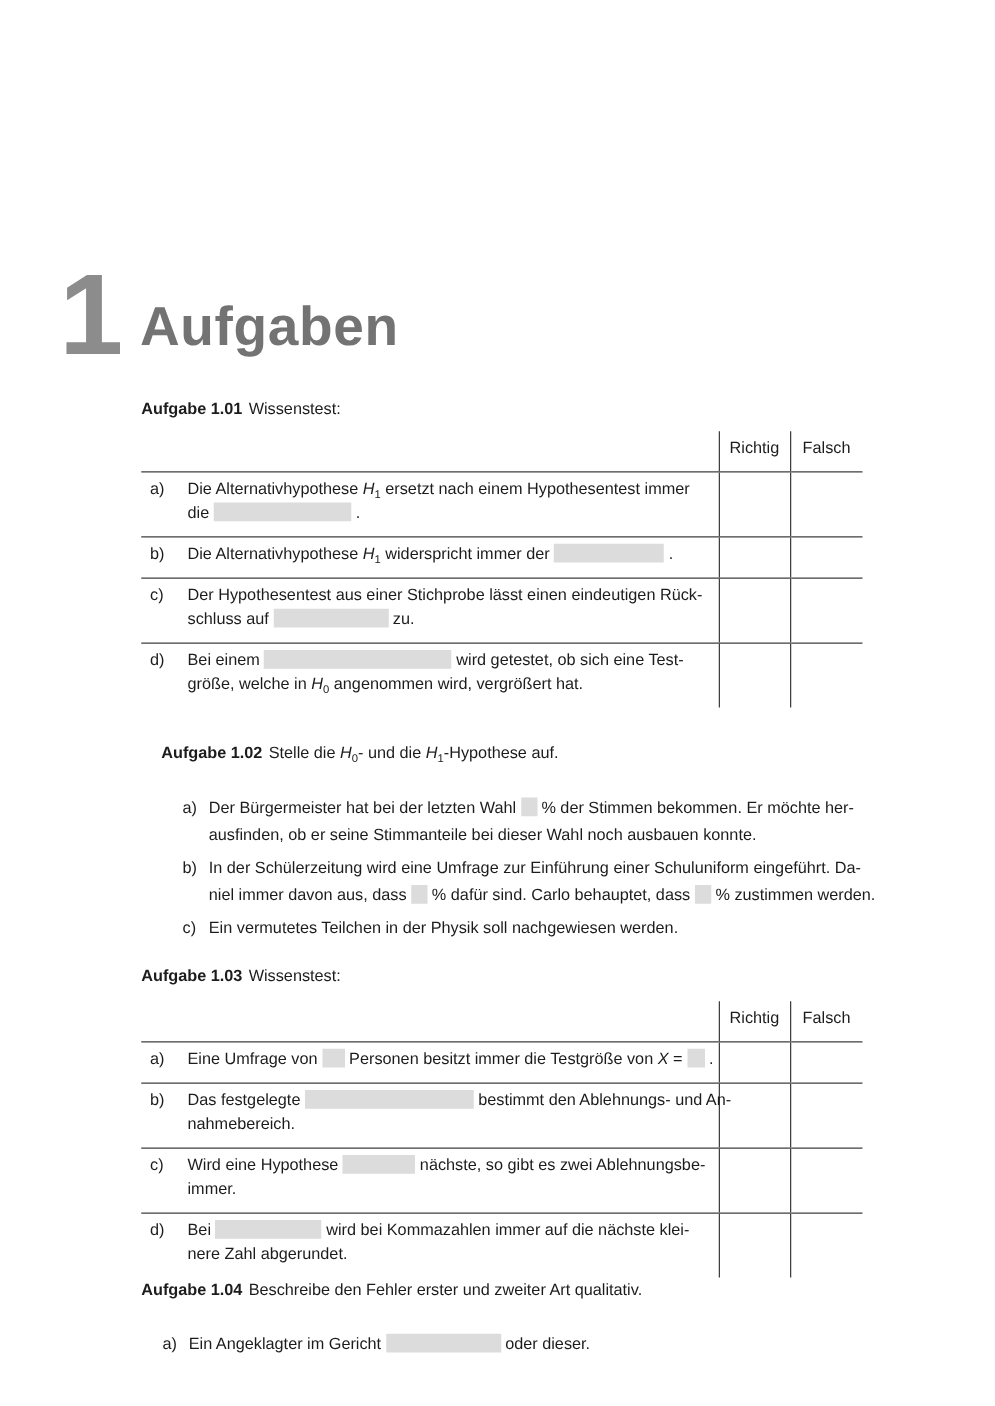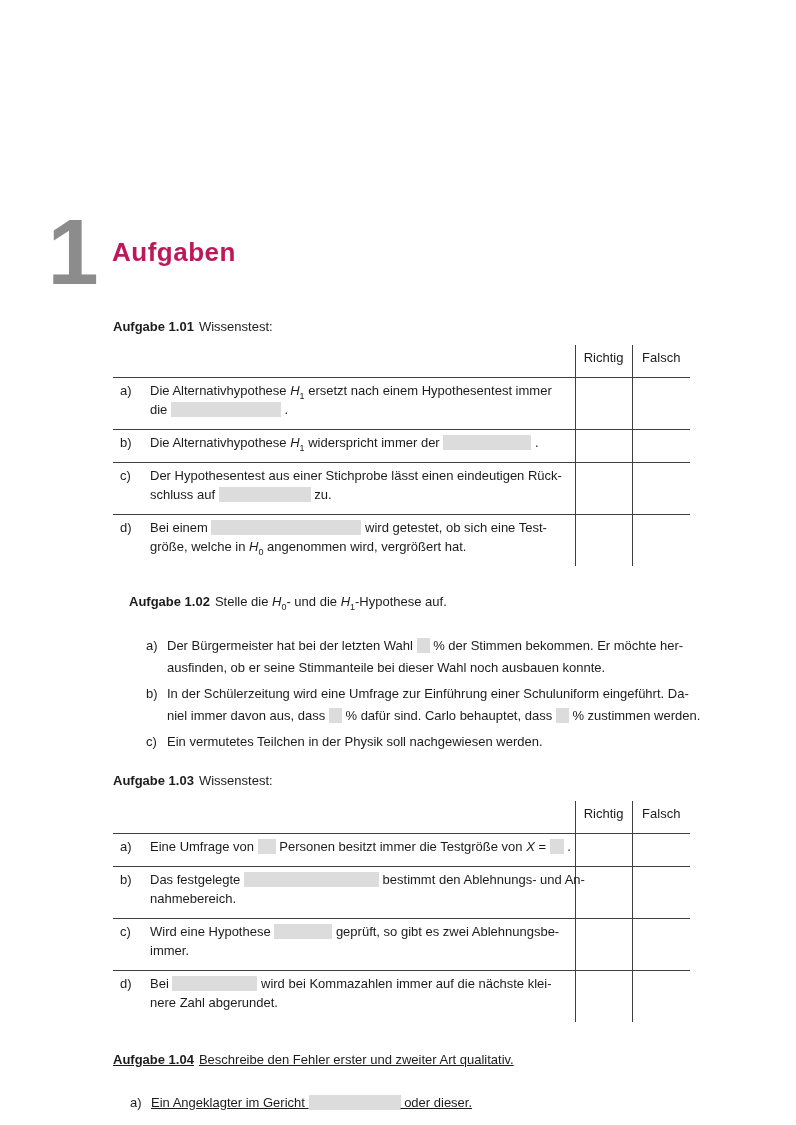--- a/index.html
+++ b/index.html
@@ -16,21 +16,21 @@
     color:var(--text);
   }
   .page{position:absolute;inset:0;background:#fff;}
   .chapter-number{
     position:absolute;left:42px;top:206px;width:62px;
     font-size:92px;font-weight:bold;line-height:1;
     color:var(--chapter-gray);text-align:center;
   }
   .chapter-title{
     position:absolute;left:112px;top:237px;
-    font-size:26px;font-weight:bold;letter-spacing:.5px;color:#be185d;
+    font-size:44px;font-weight:bold;letter-spacing:.5px;color:#737373;
   }
   .content{
     position:absolute;left:113px;top:317px;width:577px;
     font-size:13px;line-height:19px;color:var(--text);
   }
   .ex-heading{line-height:19px;white-space:nowrap;}
   .ex-label{font-weight:bold;margin-right:5px;}
 
   
   table.tf{border-collapse:collapse;table-layout:fixed;width:577px;margin-top:9px;}
@@ -47,21 +47,21 @@
   
   .items{margin-top:24px;}
   .list-item{position:relative;padding-left:38px;line-height:22px;white-space:nowrap;}
   .list-item + .list-item{margin-top:4px;}
   .item-key{position:absolute;left:17px;top:0;}
 
   
   .sec-1-02{margin-top:26px;margin-left:16px;}
   .sec-1-03{margin-top:18px;}
   .sec-1-03 table.tf{margin-top:11px;}
-  .sec-1-04{margin-top:28px;text-decoration:underline;}
+  .sec-1-04{}
   .sec-1-04 .items{margin-top:23px;}
 
   .blank{display:inline-block;height:15px;background:var(--redaction);vertical-align:-3px;}
   .math{font-style:italic;}
   .math sub{font-style:normal;font-size:9px;line-height:0;}
 </style>
 </head>
 <body>
 
 <div class="page">
@@ -135,21 +135,21 @@
               <td class="statement"><span class="row-key">a)</span><span>Eine Umfrage von </span><span class="blank" style="width: 18px;"></span><span> Personen besitzt immer die Testgröße von </span><span class="math">X</span><span> = </span><span class="blank" style="width: 14px;"></span><span> .</span></td>
               <td class="answer"></td>
               <td class="answer"></td>
             </tr>
             <tr>
               <td class="statement"><span class="row-key">b)</span><span>Das festgelegte </span><span class="blank" style="width: 135px;"></span><span> bestimmt den Ablehnungs- und An-</span><br><span>nahmebereich.</span></td>
               <td class="answer"></td>
               <td class="answer"></td>
             </tr>
             <tr>
-              <td class="statement"><span class="row-key">c)</span><span>Wird eine Hypothese </span><span class="blank" style="width: 58px;"></span><span> geprüft, so gibt es zwei Ablehnungsbe-</span><br><span>immer.</span></td>
+              <td class="statement"><span class="row-key">c)</span><span>Wird eine Hypothese </span><span class="blank" style="width: 58px;"></span><span> nächste, so gibt es zwei Ablehnungsbe-</span><br><span>immer.</span></td>
               <td class="answer"></td>
               <td class="answer"></td>
             </tr>
             <tr>
               <td class="statement"><span class="row-key">d)</span><span>Bei </span><span class="blank" style="width: 85px;"></span><span> wird bei Kommazahlen immer auf die nächste klei-</span><br><span>nere Zahl abgerundet.</span></td>
               <td class="answer"></td>
               <td class="answer"></td>
             </tr>
           </tbody>
         </table>

